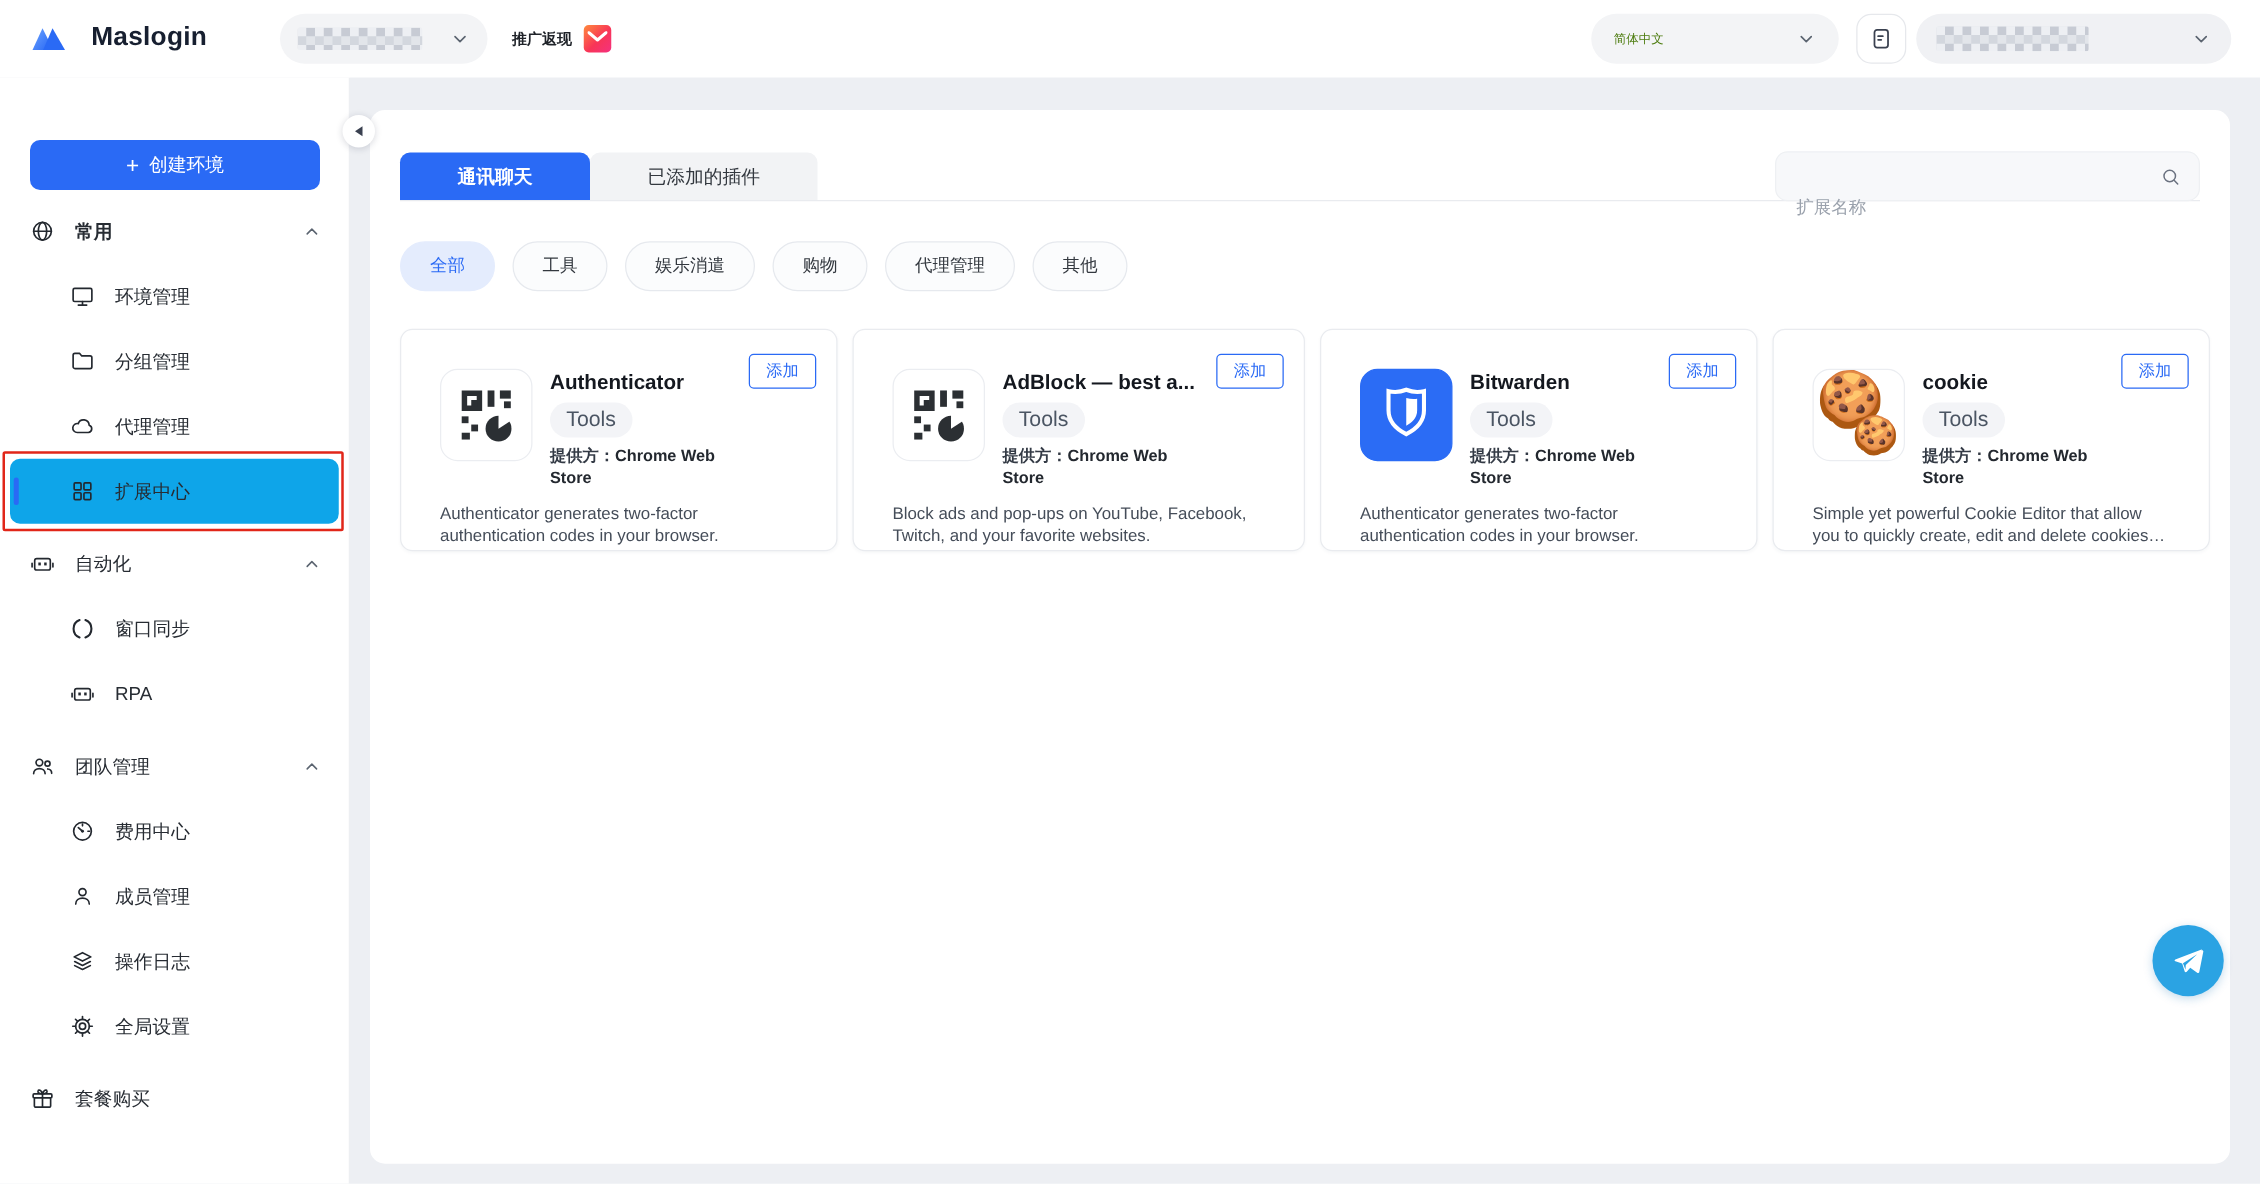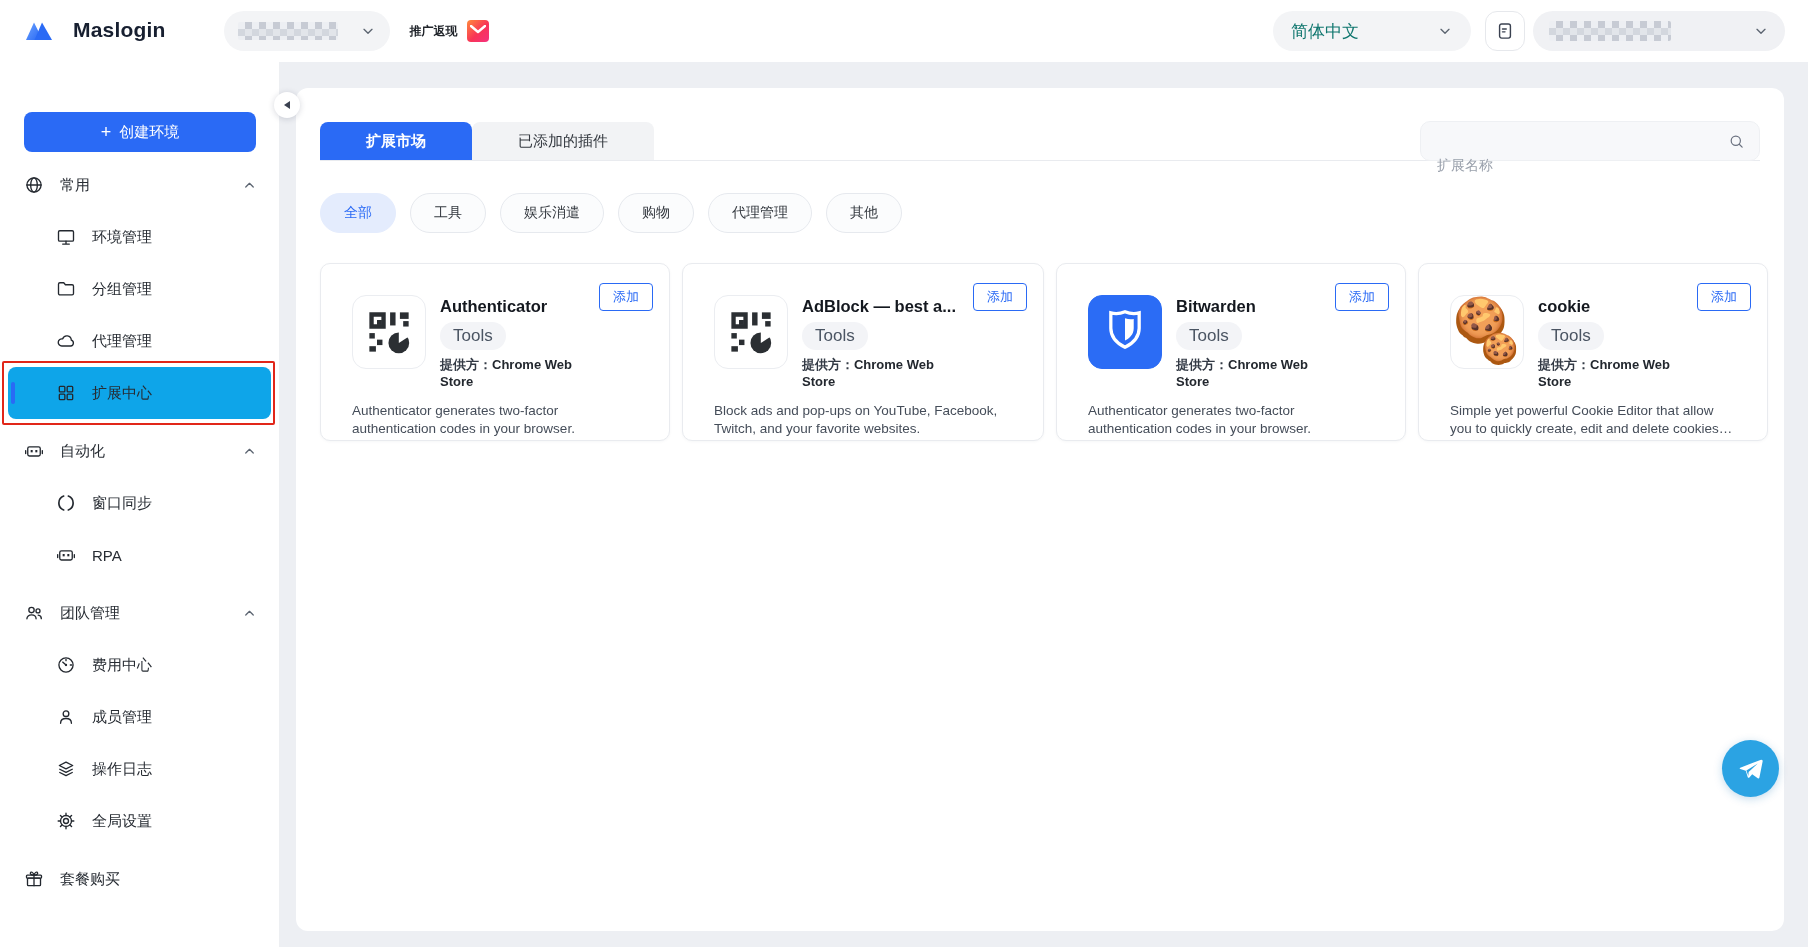--- a/index.html
+++ b/index.html
@@ -35,21 +35,21 @@
   .promo-ico {
     width:22px; height:22px; border-radius:4px; position:relative;
     background:linear-gradient(135deg,#ff8a3c 0%,#f83557 55%,#f5317f 100%);
   }
   .promo-ico svg { position:absolute; left:3px; top:5px; }
   .top-spacer { flex:1; }
   .lang-pill {
     height:40px; width:198px; background:#f3f4f6; border-radius:20px;
     display:flex; align-items:center; padding:0 18px; cursor:pointer;
   }
-  .lang-pill .label { font-size:17px; color:#0f766e; }
+  .lang-pill .label { font-size:10px; color:#4d7c0f; }
   .lang-pill .chev { margin-left:auto; }
   .doc-btn {
     width:40px; height:40px; margin-left:14px; border:1px solid #e6e8ec; border-radius:12px;
     background:#fff; display:flex; align-items:center; justify-content:center; cursor:pointer;
   }
   .user-pill {
     height:40px; width:252px; margin-left:8px; margin-right:23px;
     background:#f0f1f4; border-radius:20px; display:flex; align-items:center; padding:0 16px; cursor:pointer;
   }
   .user-pill .mosaic { width:122px; height:20px; }
@@ -252,21 +252,21 @@
   </button>
   <nav class="nav" id="nav">
       <div class="srow">
         <span class="ic">
           <svg width="20" height="20" viewBox="0 0 24 24">
             <circle cx="12" cy="12" r="8.5" fill="none" stroke="#23282f" stroke-width="1.6" stroke-linecap="round" stroke-linejoin="round"></circle>
             <path d="M3.5 12h17" fill="none" stroke="#23282f" stroke-width="1.6" stroke-linecap="round" stroke-linejoin="round"></path>
             <ellipse cx="12" cy="12" rx="4" ry="8.5" fill="none" stroke="#23282f" stroke-width="1.6" stroke-linecap="round" stroke-linejoin="round"></ellipse>
           </svg>
         </span>
-        <span class="lbl" style="font-weight: 400;">常用</span>
+        <span class="lbl" style="font-weight: 700;">常用</span>
         <span class="chev">
           <svg width="15" height="15" viewBox="0 0 24 24">
             <path d="M6 14.5l6-6 6 6" fill="none" stroke="#5b6470" stroke-width="2" stroke-linecap="round" stroke-linejoin="round"></path>
           </svg>
         </span>
       </div>
       <div class="srow sub">
         <span class="ic">
           <svg width="20" height="20" viewBox="0 0 24 24">
             <rect x="3" y="4.5" width="18" height="12.5" rx="1.5" fill="none" stroke="#23282f" stroke-width="1.6" stroke-linecap="round" stroke-linejoin="round"></rect>
@@ -416,21 +416,21 @@
   <span>
     <svg width="8" height="10" viewBox="0 0 8 10">
         <path d="M7 1 L1 5 L7 9 Z" fill="#3a4150"></path>
       </svg>
   </span>
 </button>
 
 <main class="panel">
   <div class="tabs-wrap">
     <div id="tabs" style="display:flex;">
-        <button class="tab active">扩展市场</button>
+        <button class="tab active">通讯聊天</button>
         <button class="tab">已添加的插件</button>
       </div>
     <div class="search-box">
       <input type="text" placeholder="扩展名称" style="">
       <span class="search-ic">
         <svg width="17" height="17" viewBox="0 0 24 24">
           <circle cx="11" cy="11" r="6.5" fill="none" stroke="#6b7280" stroke-width="1.7"></circle>
           <path d="M15.9 15.9 L20 20" stroke="#6b7280" stroke-width="1.7" stroke-linecap="round"></path>
         </svg>
       </span>

